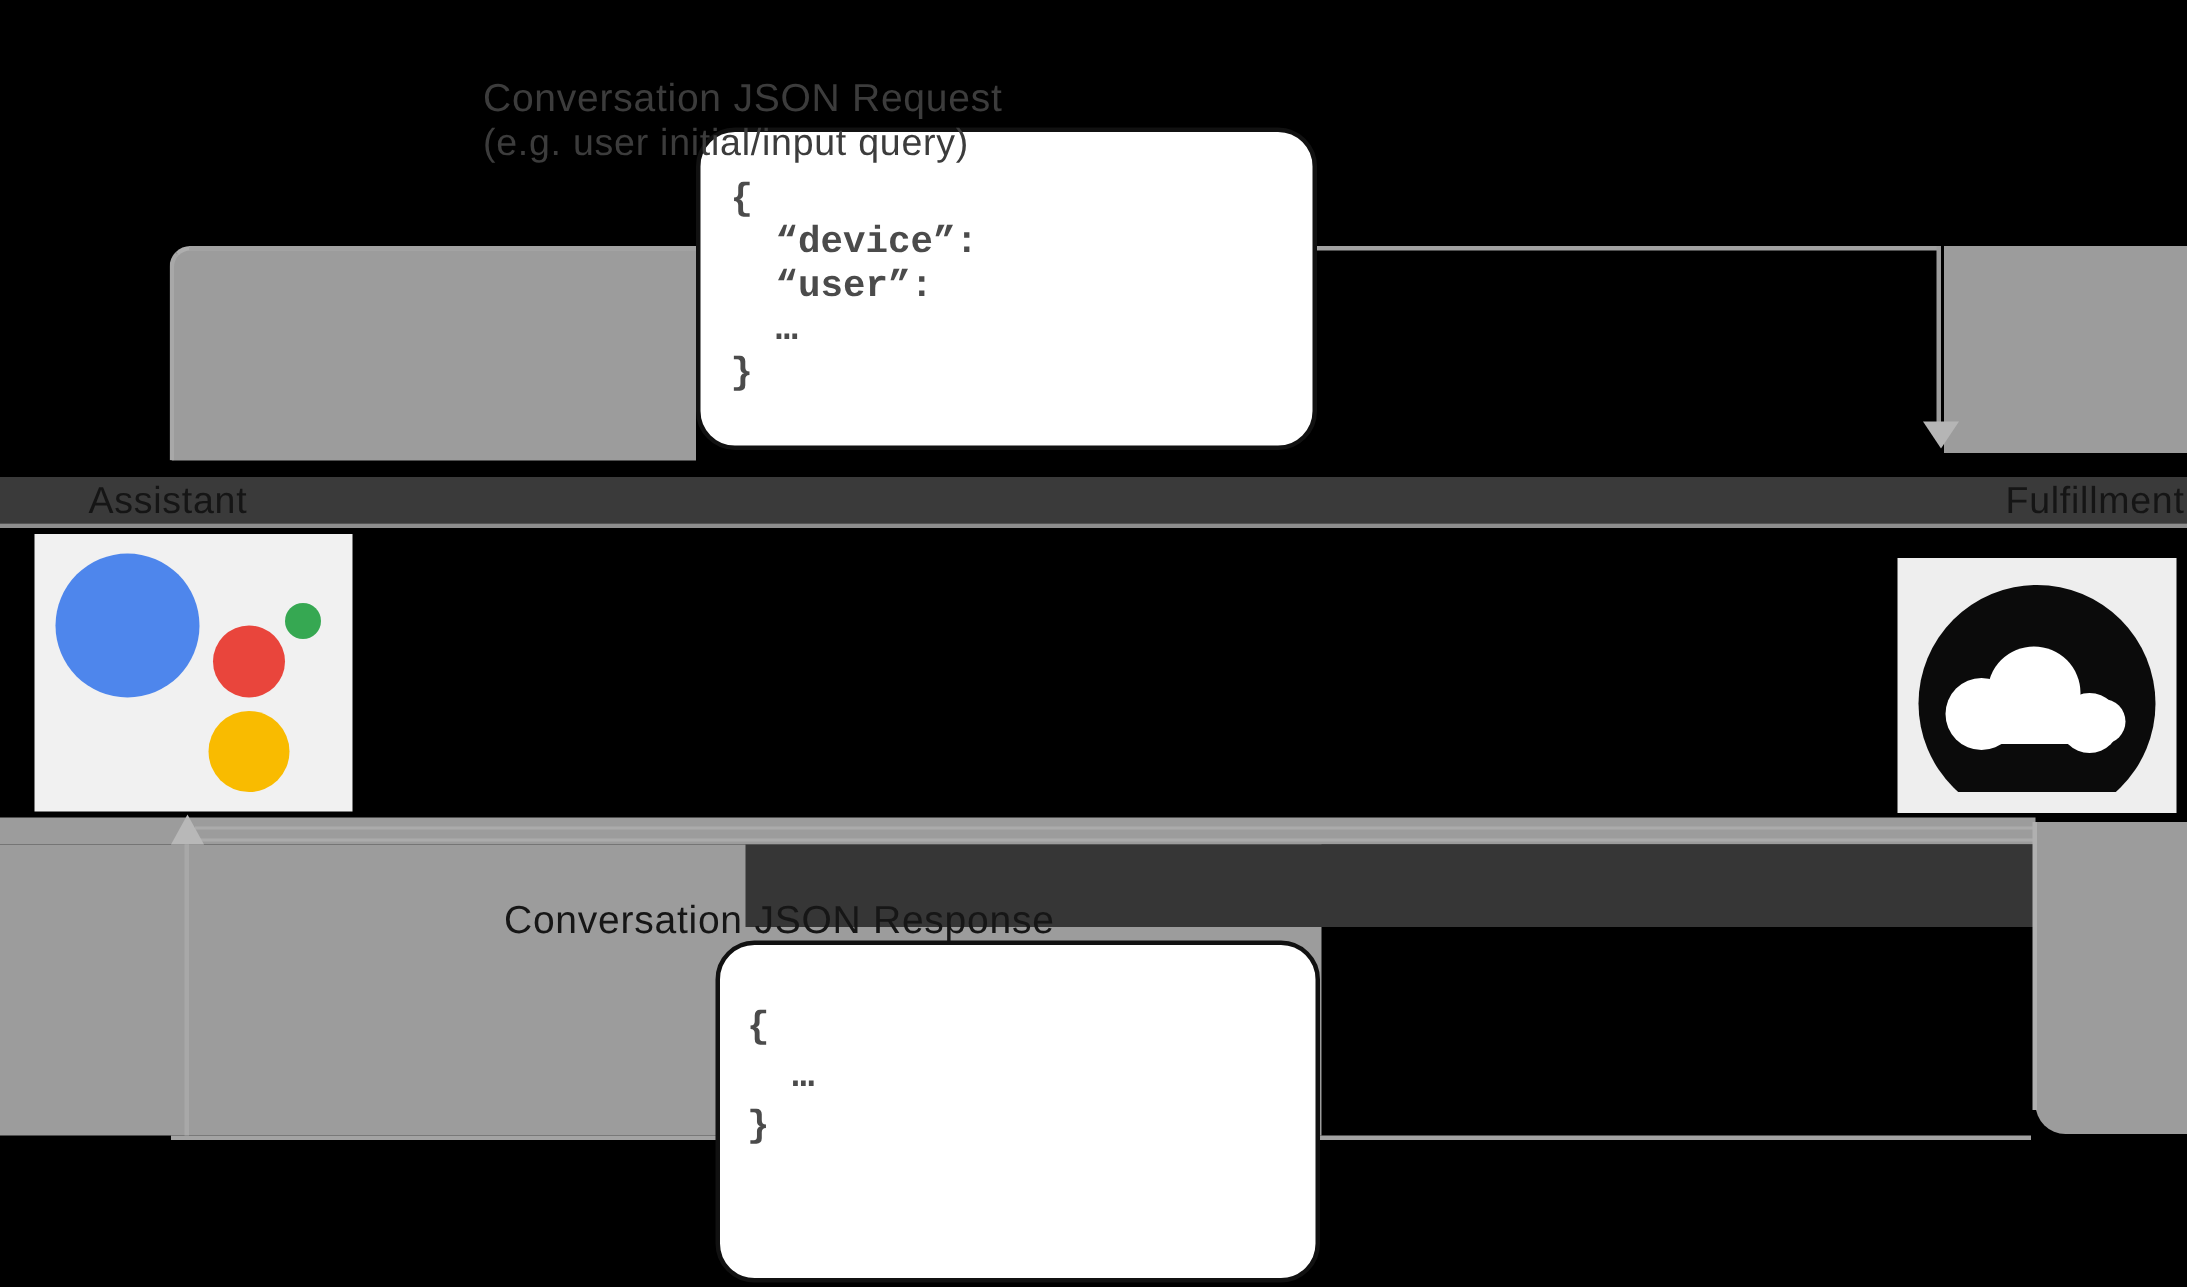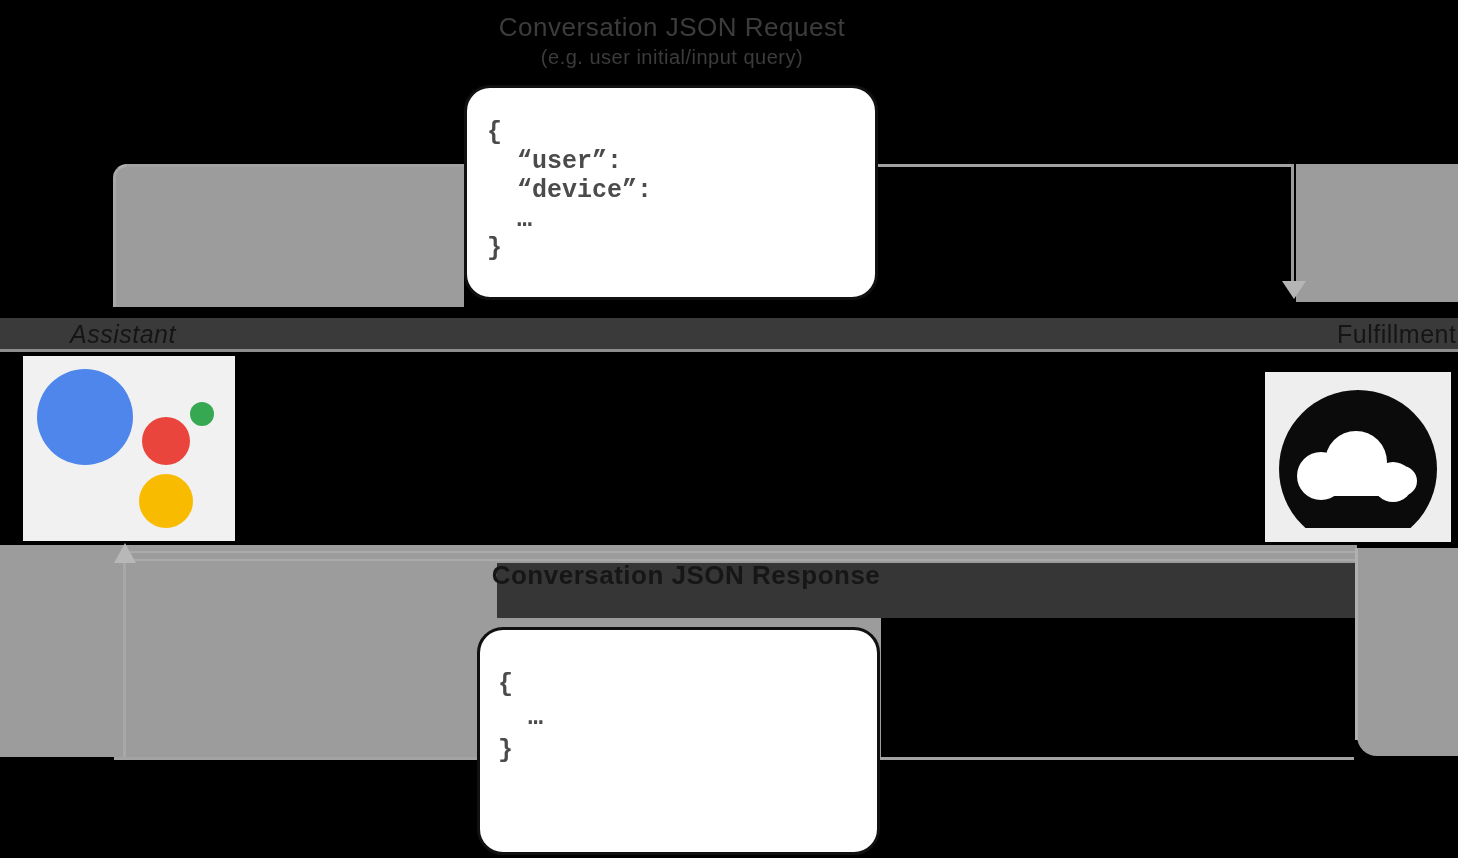--- a/index.html
+++ b/index.html
@@ -1,40 +1,40 @@
 <!DOCTYPE html>
 <html><head>
 <meta charset="utf-8">
 <style>
   html,body{margin:0;padding:0;background:#000;}
   #canvas{position:relative;width:1458px;height:858px;background:#000;overflow:hidden;
           font-family:"Liberation Sans",sans-serif;}
   .abs{position:absolute;}
   
-  .flow-title{width:700px;text-align:center;color:#3c3c3c;font-size:26px;line-height:30px;
-              font-weight:400;letter-spacing:.5px;}
-  .flow-title .sub{font-size:20px;}
+  .flow-title{width:700px;text-align:left;color:#3c3c3c;font-size:26px;line-height:30px;
+              font-weight:400;letter-spacing:.5px;margin-top:38px;}
+  .flow-title .sub{font-size:25px;}
   #req-title{left:322px;top:12px;z-index:5;}
-  #res-title{left:336px;top:562px;z-index:5;color:#161616;line-height:27px;font-weight:bold;}
+  #res-title{left:336px;top:562px;z-index:5;color:#161616;line-height:27px;}
   
   .gblock{background:#9c9c9c;}
   #blk-top-left{left:113px;top:164px;width:351px;height:143px;border-top-left-radius:14px;
                 border-top:3px solid #aeaeae;border-left:3px solid #a8a8a8;box-sizing:border-box;z-index:1;}
   #line-top-shaft{left:126px;top:164px;width:1168px;height:3px;background:#a2a2a2;z-index:1;}
   #line-top-vert{left:1291px;top:164px;width:3px;height:118px;background:#9c9c9c;z-index:1;}
   #blk-top-right{left:1296px;top:164px;width:162px;height:138px;z-index:1;}
   .tri-down{width:0;height:0;border-left:12px solid transparent;border-right:12px solid transparent;
             border-top:18px solid #b5b5b5;}
   #arrow-down{left:1282px;top:281px;z-index:2;}
   
   #band-actors{left:0;top:318px;width:1458px;height:31px;background:#3a3a3a;z-index:1;}
   #band-actors-underline{left:0;top:349px;width:1458px;height:3px;background:#8d8d8d;z-index:1;}
   .actor-label{top:320px;height:29px;line-height:29px;font-size:25px;color:#151515;
                letter-spacing:.5px;z-index:5;}
-  #lbl-assistant{left:70px;font-style:italic;}
+  #lbl-assistant{left:59px;}
   #lbl-fulfillment{left:1337px;}
   
   #blk-bot-strip{left:0;top:545px;width:1357px;height:18px;background:#9c9c9c;z-index:1;}
   #blk-bot-main{left:0;top:563px;width:881px;height:194px;background:#9c9c9c;z-index:1;}
   #band-response{left:497px;top:563px;width:860px;height:55px;background:#363636;z-index:2;}
   #blk-bot-right{left:1357px;top:548px;width:101px;height:208px;background:#9c9c9c;
                  border-bottom-left-radius:20px;z-index:1;}
   #line-bot-shaft-a{left:130px;top:551px;width:1227px;height:2px;background:#ababab;z-index:2;}
   #line-bot-shaft-b{left:130px;top:559px;width:1227px;height:2px;background:#ababab;z-index:2;}
   #line-bot-vert-left{left:123px;top:563px;width:3px;height:194px;background:#a8a8a8;z-index:2;}
@@ -72,22 +72,22 @@
   </div>
 
   <div class="abs gblock" id="blk-top-left"></div>
   <div class="abs" id="line-top-shaft"></div>
   <div class="abs" id="line-top-vert"></div>
   <div class="abs gblock" id="blk-top-right"></div>
   <div class="abs tri-down" id="arrow-down"></div>
 
   <div class="abs json-box" id="box-request">
     <div class="json-line">{</div>
+    <div class="json-line">  “device”:</div>
     <div class="json-line">  “user”:</div>
-    <div class="json-line">  “device”:</div>
     <div class="json-line">  …</div>
     <div class="json-line">}</div>
   </div>
 
   <div class="abs" id="band-actors"></div>
   <div class="abs" id="band-actors-underline"></div>
   <div class="abs actor-label" id="lbl-assistant">Assistant</div>
   <div class="abs actor-label" id="lbl-fulfillment">Fulfillment</div>
 
   <div class="abs" id="tile-assistant">

